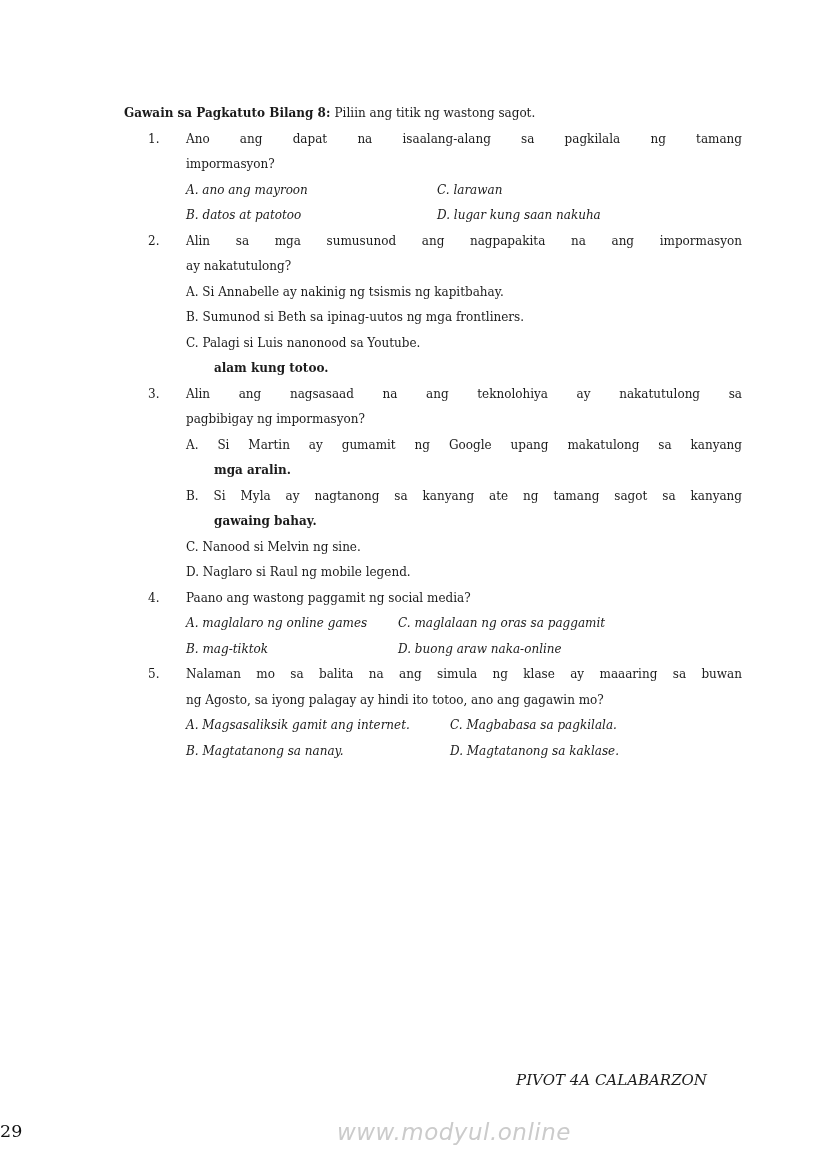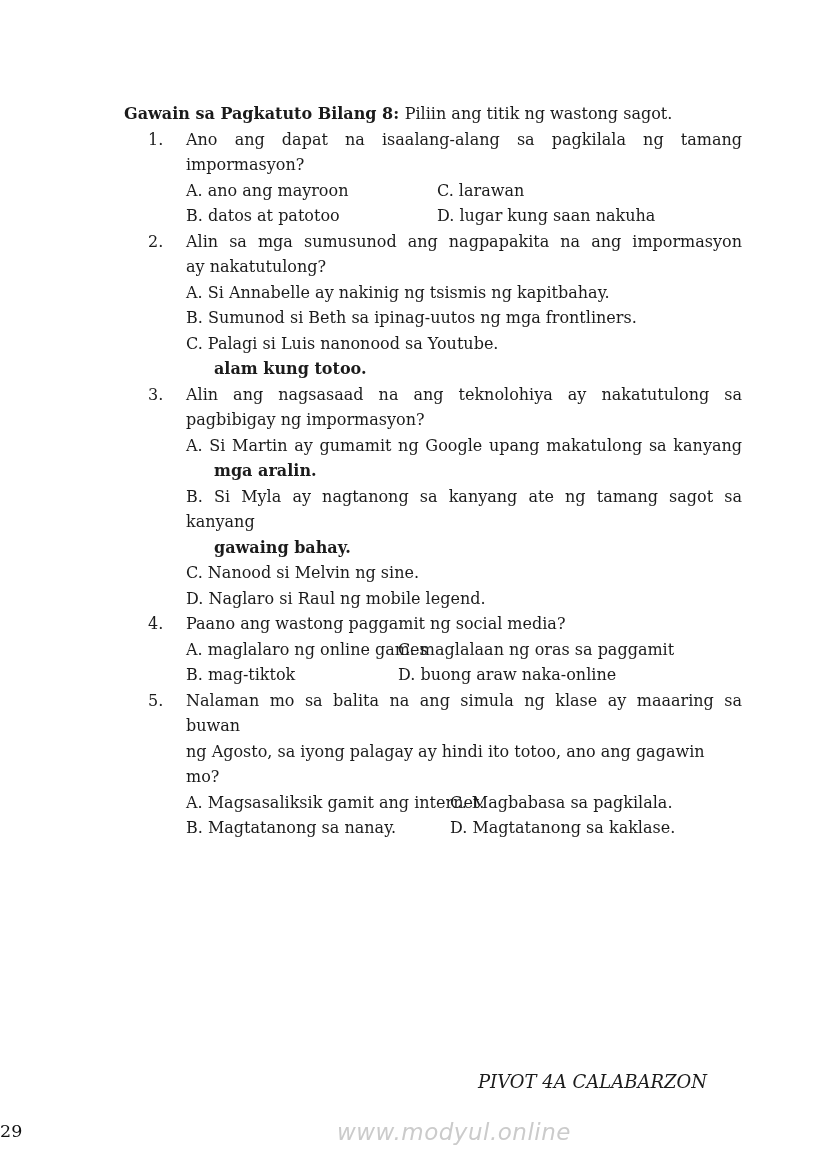--- a/index.html
+++ b/index.html
@@ -9,41 +9,41 @@
     background: #ffffff;
     font-family: "DejaVu Serif", serif;
     color: #1b1b1b;
     overflow: hidden;
   }
   .content {
     position: absolute;
     left: 124px;
     top: 101px;
     width: 618px;
-    font-size: 16px;
+    font-size: 12px;
     line-height: 25.5px;
   }
   .heading { white-space: nowrap; }
   .heading .hbold { font-weight: bold; margin-right: 0.35em; }
   .question { display: flex; padding-left: 24px; }
   .qnum { flex: 0 0 28px; width: 28px; }
   .qbody { flex: 1 1 auto; width: 566px; margin-left: 10px; }
   .jline { text-align: justify; text-align-last: justify; }
   .cont { padding-left: 28px; font-weight: bold; }
   .optrow { display: flex; }
-  .optrow span { white-space: nowrap; display: block; }
+  .optrow span { white-space: nowrap; display: block; font-style: italic; }
   .q1cols .optleft { width: 251px; flex: 0 0 251px; }
   .q4cols .optleft { width: 212px; flex: 0 0 212px; }
   .q5cols .optleft { width: 264px; flex: 0 0 264px; }
   .optright { flex: 1 1 auto; }
   .footer-brand {
     position: absolute;
     top: 1071px;
     right: 119px;
-    font-size: 18px;
+    font-size: 15px;
     font-style: italic;
     font-family: "DejaVu Serif", serif;
     color: #1b1b1b;
     white-space: nowrap;
   }
   .watermark {
     position: absolute;
     top: 1119px;
     left: 337px;
     font-family: "DejaVu Sans", sans-serif;

